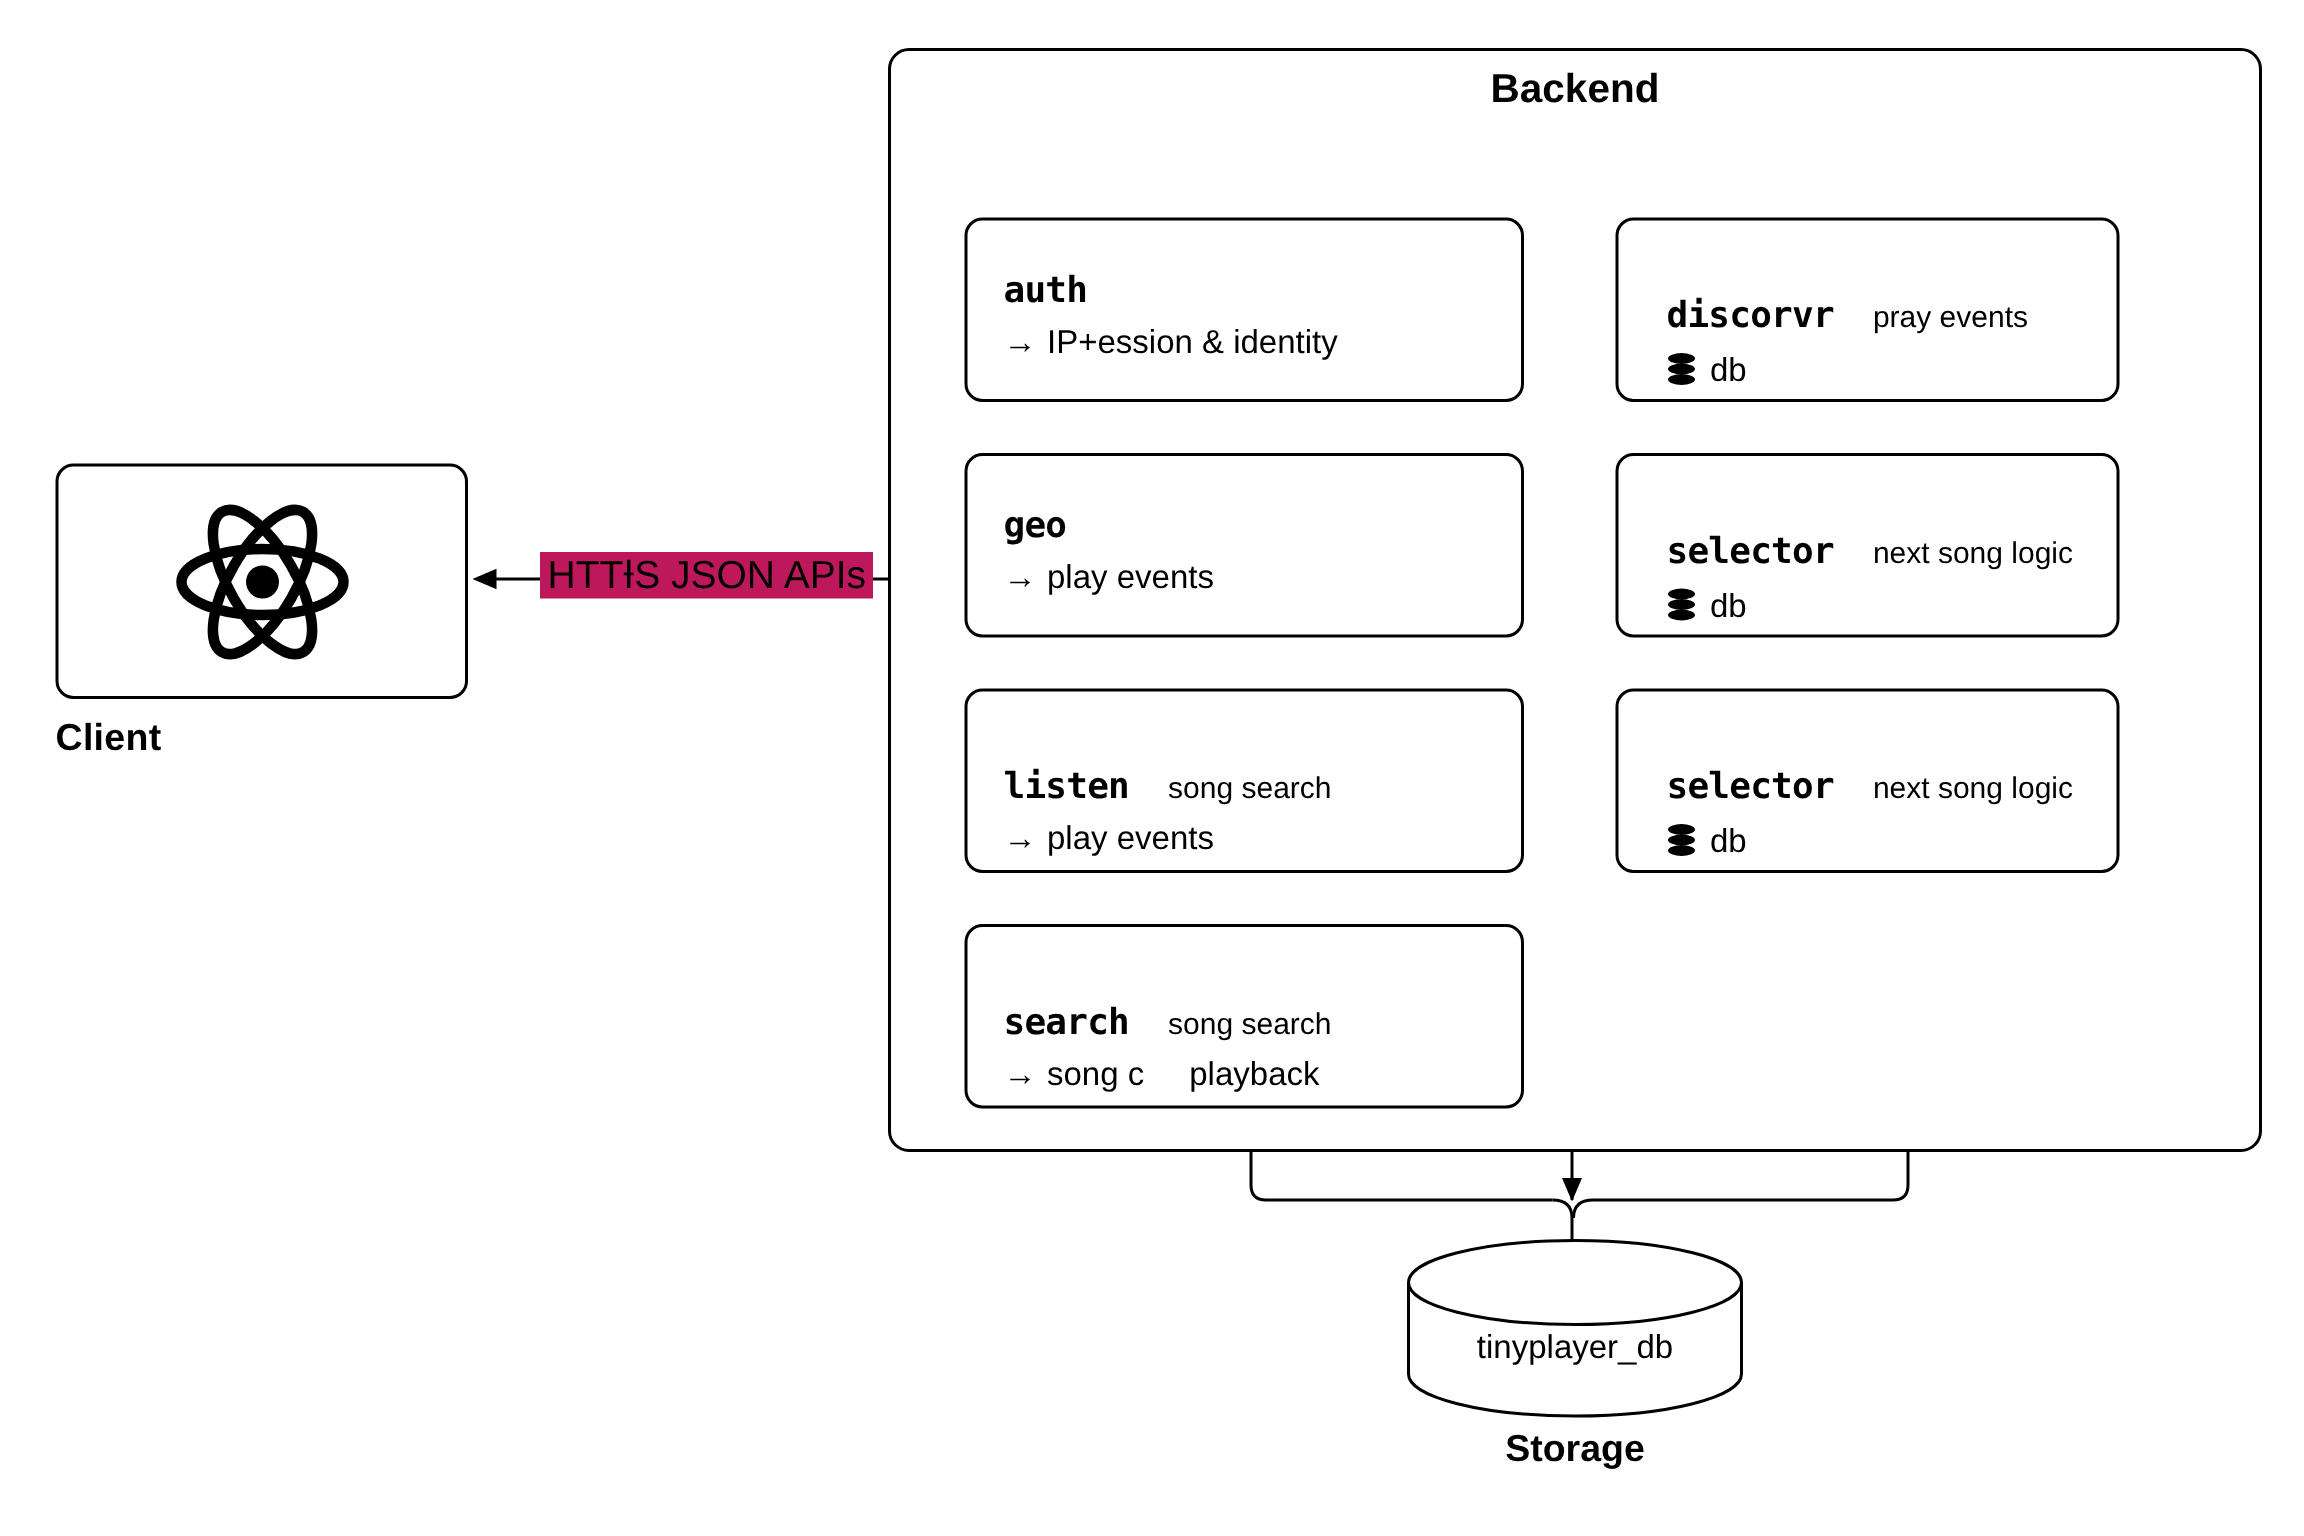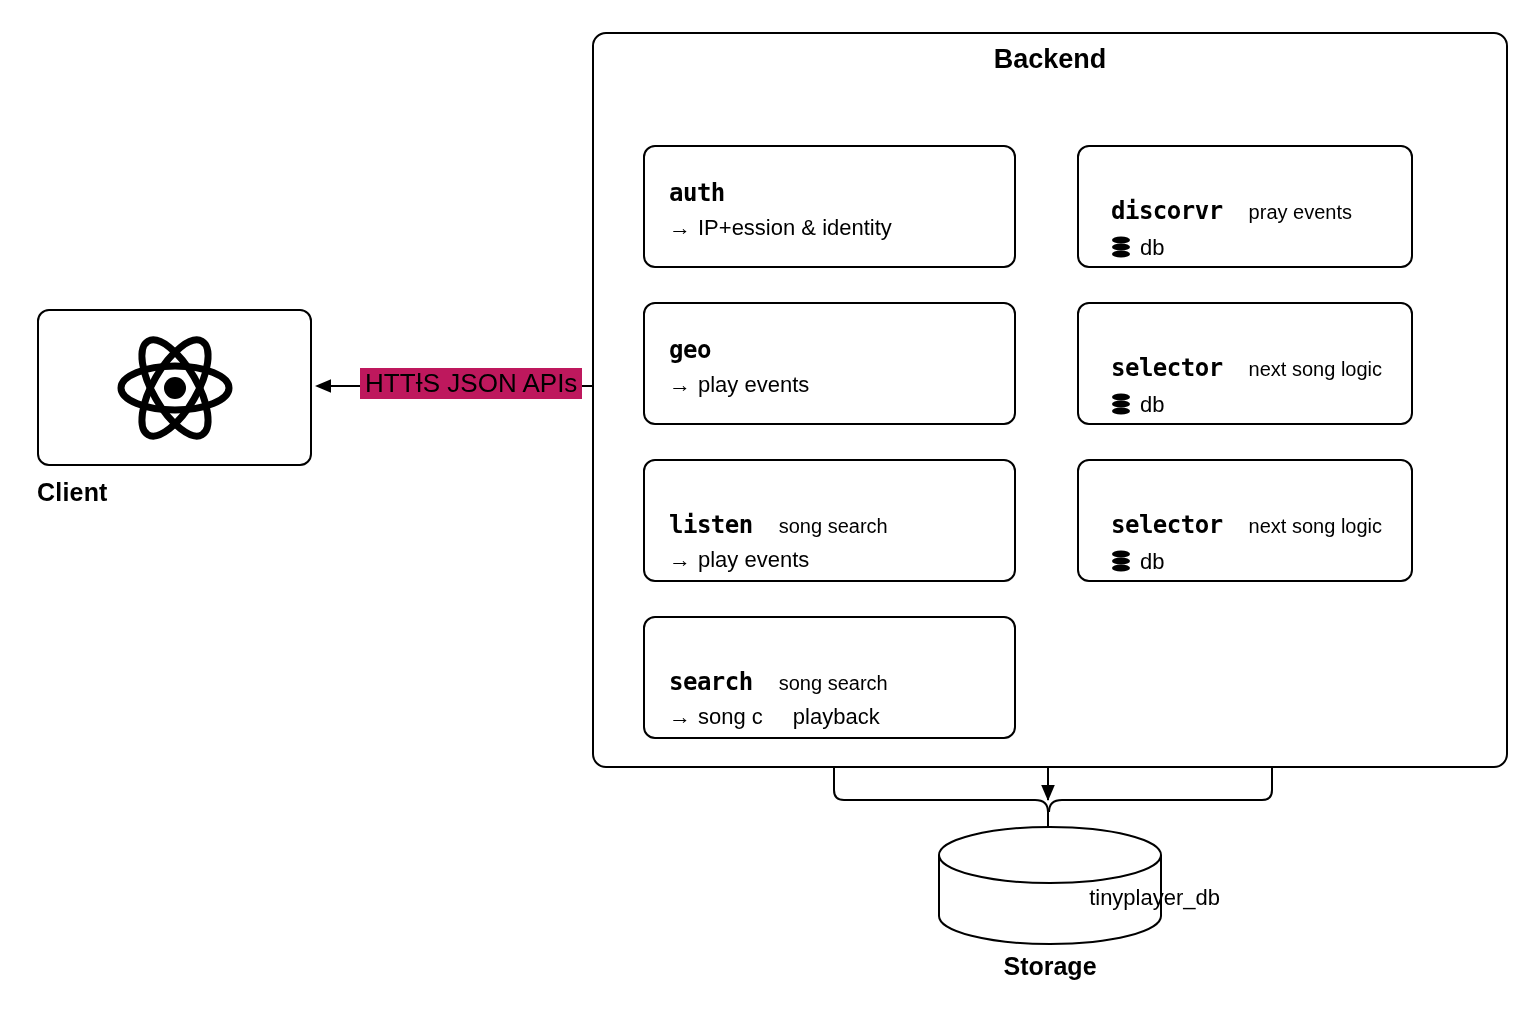--- a/index.html
+++ b/index.html
@@ -164,21 +164,21 @@
     width: 340px;
     text-align: center;
     font-size: 25px;
     font-weight: bold;
   }
   #storage-db-label {
     position: absolute;
     left: 880px;
     top: 885px;
     width: 340px;
-    text-align: right;
+    text-align: center;
     font-size: 22px;
   }
 </style>
 </head>
 <body>
 
 <div id="canvas">
 
   <svg class="svg-layer" viewBox="0 0 1536 1024">
     <defs>

